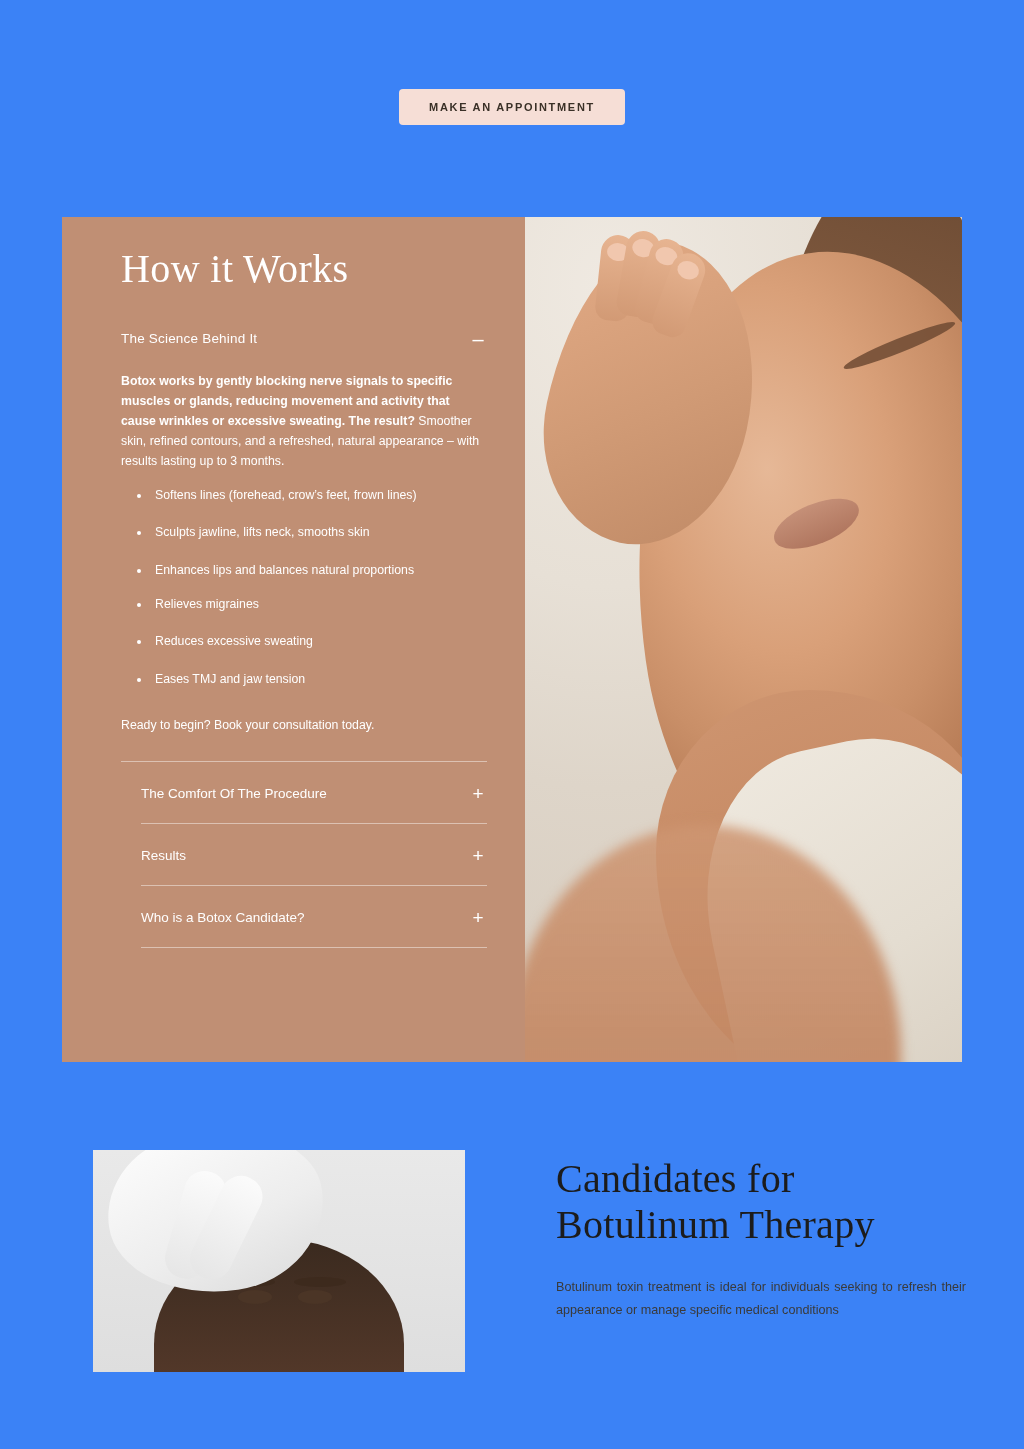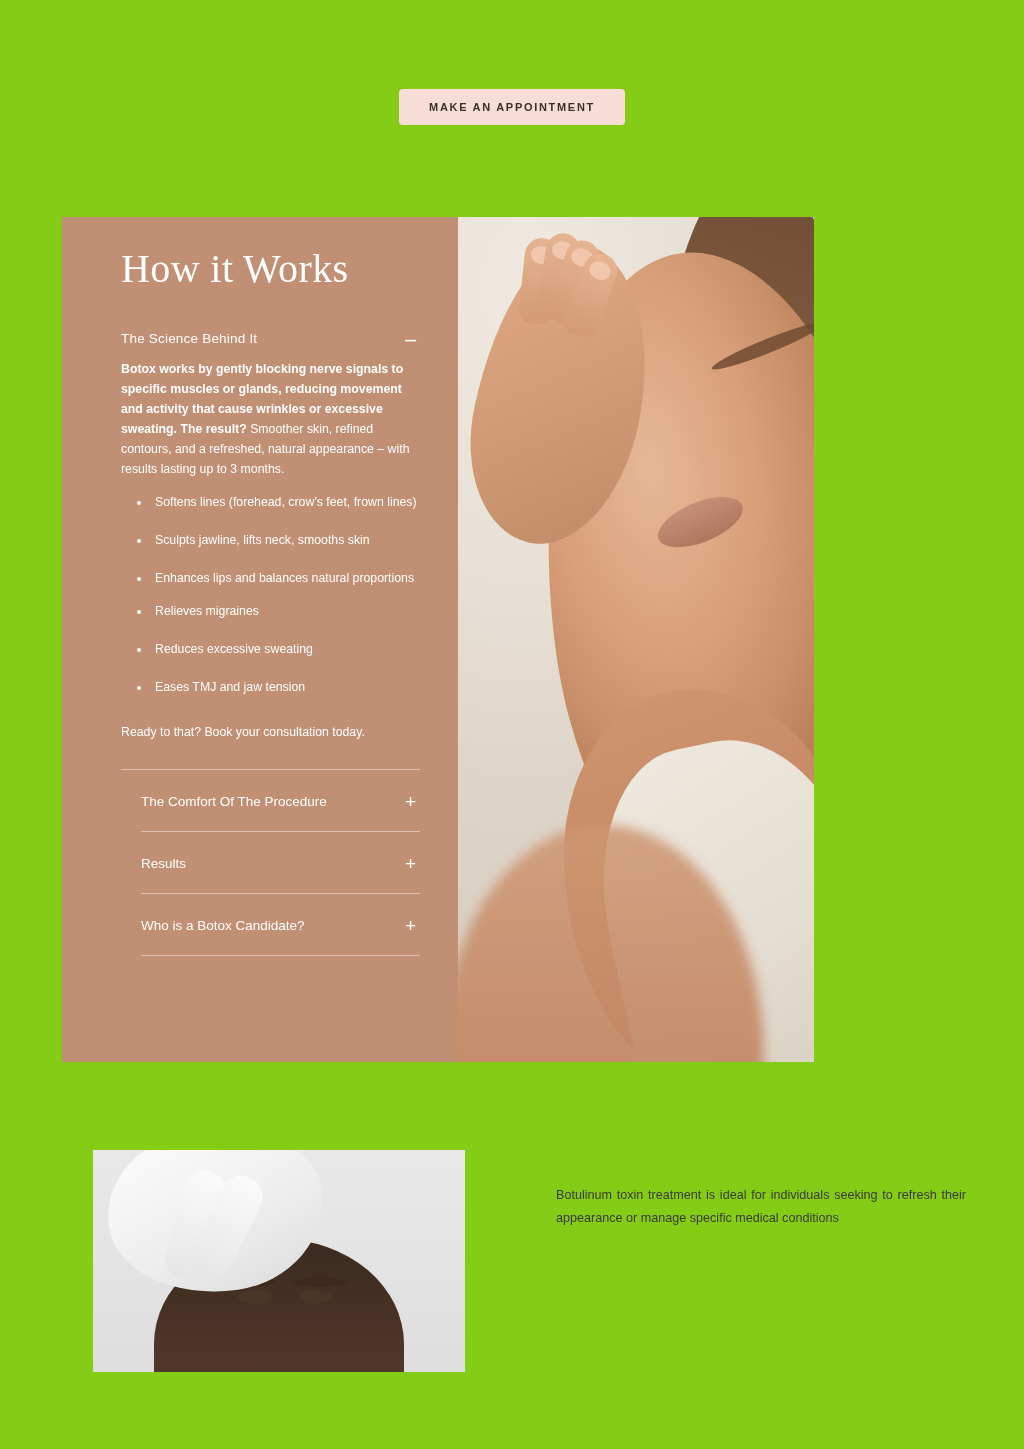--- a/index.html
+++ b/index.html
@@ -8,21 +8,21 @@
     height: 1449px;
     background: #ffffff;
     font-family: "Liberation Sans", sans-serif;
     overflow: hidden;
   }
 
   .page {
     position: relative;
     width: 1024px;
     height: 1449px;
-    background: #84cc16;
+    background: #3b82f6;
   }
 
   
   .appointment-bar {
     position: absolute;
     top: 89px;
     left: 0;
     width: 1024px;
     display: flex;
     justify-content: center;
@@ -39,21 +39,21 @@
     font-family: "Liberation Sans", sans-serif;
     cursor: pointer;
     white-space: nowrap;
   }
 
   
   .hiw-section {
     position: absolute;
     top: 217px;
     left: 62px;
-    width: 752px;
+    width: 900px;
     height: 845px;
     display: flex;
   }
   .hiw-left {
     width: 463px;
     background: #c08f74;
     padding: 30px 38px 0 59px;
     position: relative;
   }
   .hiw-title {
@@ -83,20 +83,21 @@
     color: #ffffff;
     font-weight: 300;
     width: 18px;
     text-align: center;
   }
 
   .acc-body {
     color: #ffffff;
     font-size: 12.3px;
     line-height: 1.62;
+    margin-top: 12px;
   }
   .acc-body p { margin-bottom: 0; }
   .acc-body .bold { font-weight: bold; }
   .acc-body .para-lead { margin-bottom: 0; }
   .acc-body .sub-head { font-weight: bold; margin-top: 2px; }
 
   .acc-body ul {
     margin: 14px 0 14px 30px;
     padding: 0;
   }
@@ -380,21 +381,21 @@
           <ul>
             <li>Softens lines (forehead, crow’s feet, frown lines)</li>
             <li>Sculpts jawline, lifts neck, smooths skin</li>
             <li>Enhances lips and balances natural proportions</li>
           </ul>
           <ul>
             <li>Relieves migraines</li>
             <li>Reduces excessive sweating</li>
             <li>Eases TMJ and jaw tension</li>
           </ul>
-          <p class="ready-line">Ready to that? Book your consultation today.</p>
+          <p class="ready-line">Ready to begin? Book your consultation today.</p>
         </div>
 
         <div class="acc-divider"></div>
       </div>
 
       <div class="collapsed-row">
         <span>The Comfort Of The Procedure</span>
         <span class="acc-sign">+</span>
       </div>
 
@@ -446,17 +447,18 @@
       <div class="cand-brow2 right"></div>
       <div class="cand-eye left"></div>
       <div class="cand-eye right"></div>
       <div class="cand-glove">
         <div class="glove-finger g1"></div>
         <div class="glove-finger g2"></div>
       </div>
     </div>
 
     <div class="cand-text">
+      <h2 class="cand-title">Candidates for Botulinum Therapy</h2>
       <p class="cand-body">Botulinum toxin treatment is ideal for individuals seeking to refresh their appearance or manage specific medical conditions</p>
     </div>
   </section>
 
 </div>
 
 </body></html>

